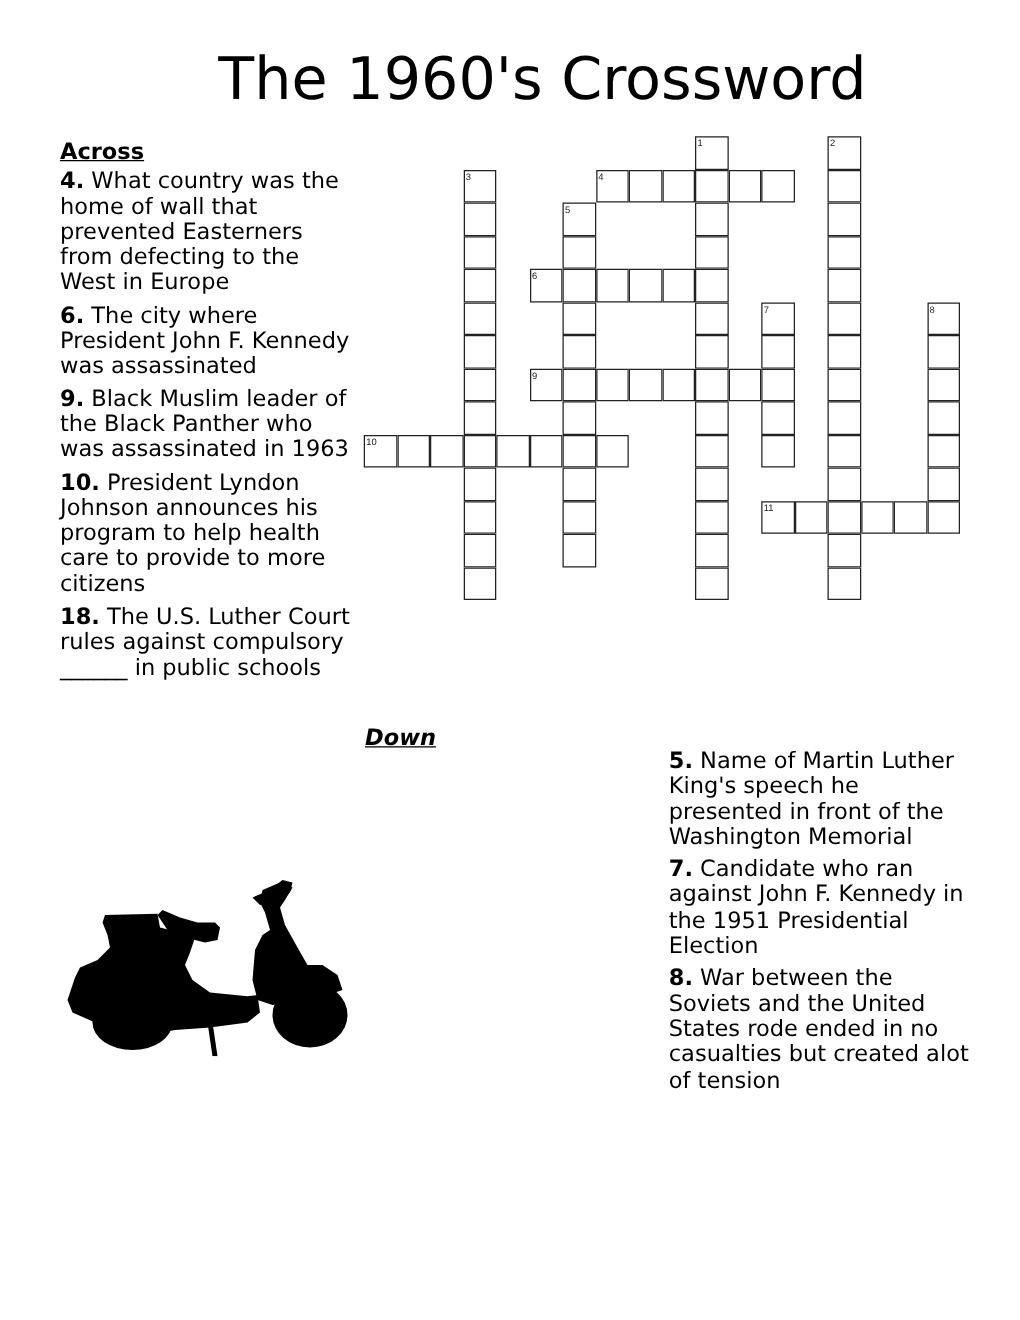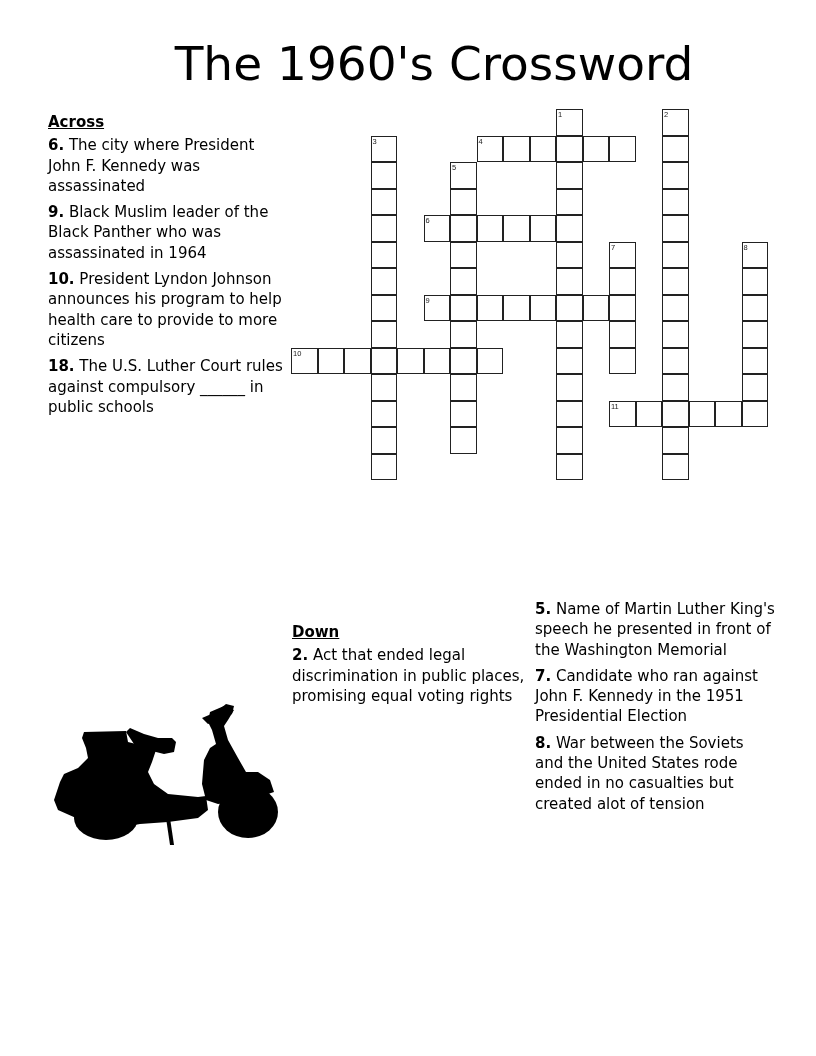--- a/index.html
+++ b/index.html
@@ -1,25 +1,25 @@
 <!DOCTYPE html>
 <html><head>
 <meta charset="utf-8">
 <style>
   html, body { margin: 0; padding: 0; background: #ffffff; }
   body { width: 816px; height: 1056px; position: relative; overflow: hidden;
          font-family: "DejaVu Sans", sans-serif; color: #000; }
   .title { position: absolute; left: 0; top: 34px; width: 804px; text-align: center;
            font-size: 47px; line-height: 60px; font-weight: normal; letter-spacing: 0px; padding-left: 32px; }
-  .clues { position: absolute; font-size: 15px; line-height: 20.3px; }
+  .clues { position: absolute; font-size: 18px; line-height: 20.3px; }
   .clues .heading { font-weight: bold; text-decoration: underline; margin-bottom: 3px; }
   .clue { margin-bottom: 6px; }
   .clue .num { font-weight: bold; }
   #across { left: 48px; top: 112px; width: 240px; }
-  #down1 { left: 292px; top: 622px; width: 240px; }
+  #down1 { left: 292px; top: 581px; width: 240px; font-style: italic; }
   #down2 { left: 535px; top: 599px; width: 240px; }
   #grid { position: absolute; left: 0; top: 0; width: 816px; height: 1056px; pointer-events: none; }
   #grid .cell { position: absolute; width: 26.5px; height: 26.5px; box-sizing: border-box;
                 border: 1.4px solid #222; background: #fff; pointer-events: auto; }
   #grid .cell .n { position: absolute; left: 1px; top: 0px; font-size: 7.5px; line-height: 9px;
                    font-family: "Liberation Sans", sans-serif; color: #222; }
   .scooter { position: absolute; left: 48px; top: 700px; width: 238px; height: 145px; }
 </style>
 </head>
 <body>
@@ -134,29 +134,29 @@
     <div class="cell" style="left: 609px; top: 400.5px; border-color: rgb(34, 34, 34);">
       <span class="n">11</span>
     </div>
     <div class="cell" style="left: 635.5px; top: 400.5px; border-color: rgb(34, 34, 34);"></div>
     <div class="cell" style="left: 688.5px; top: 400.5px; border-color: rgb(34, 34, 34);"></div>
     <div class="cell" style="left: 715px; top: 400.5px; border-color: rgb(34, 34, 34);"></div>
   </div>
 
 <div class="clues" id="across">
   <div class="heading">Across</div>
+  <div class="clue"><span class="num">4.</span><span> What country was the home of wall that prevented Easterners from defecting to the West in Europe</span></div>
   <div class="clue"><span class="num">6.</span><span> The city where President John F. Kennedy was assassinated</span></div>
-  <div class="clue"><span class="num">9.</span><span> Black Muslim leader of the Black Panther who was assassinated in 1964</span></div>
+  <div class="clue"><span class="num">9.</span><span> Black Muslim leader of the Black Panther who was assassinated in 1963</span></div>
   <div class="clue"><span class="num">10.</span><span> President Lyndon Johnson announces his program to help health care to provide to more citizens</span></div>
   <div class="clue"><span class="num">18.</span><span> The U.S. Luther Court rules against compulsory ______ in public schools</span></div>
 </div>
 
 <div class="clues" id="down1">
   <div class="heading">Down</div>
-  <div class="clue"><span class="num">2.</span><span> Act that ended legal discrimination in public places, promising equal voting rights</span></div>
 </div>
 
 <div class="clues" id="down2">
   <div class="clue"><span class="num">5.</span><span> Name of Martin Luther King's speech he presented in front of the Washington Memorial</span></div>
   <div class="clue"><span class="num">7.</span><span> Candidate who ran against John F. Kennedy in the 1951 Presidential Election</span></div>
   <div class="clue"><span class="num">8.</span><span> War between the Soviets and the United States rode ended in no casualties but created alot of tension</span></div>
 </div>
 
 <svg class="scooter" viewBox="0 0 238 145" xmlns="http://www.w3.org/2000/svg">
   <g fill="#000">

